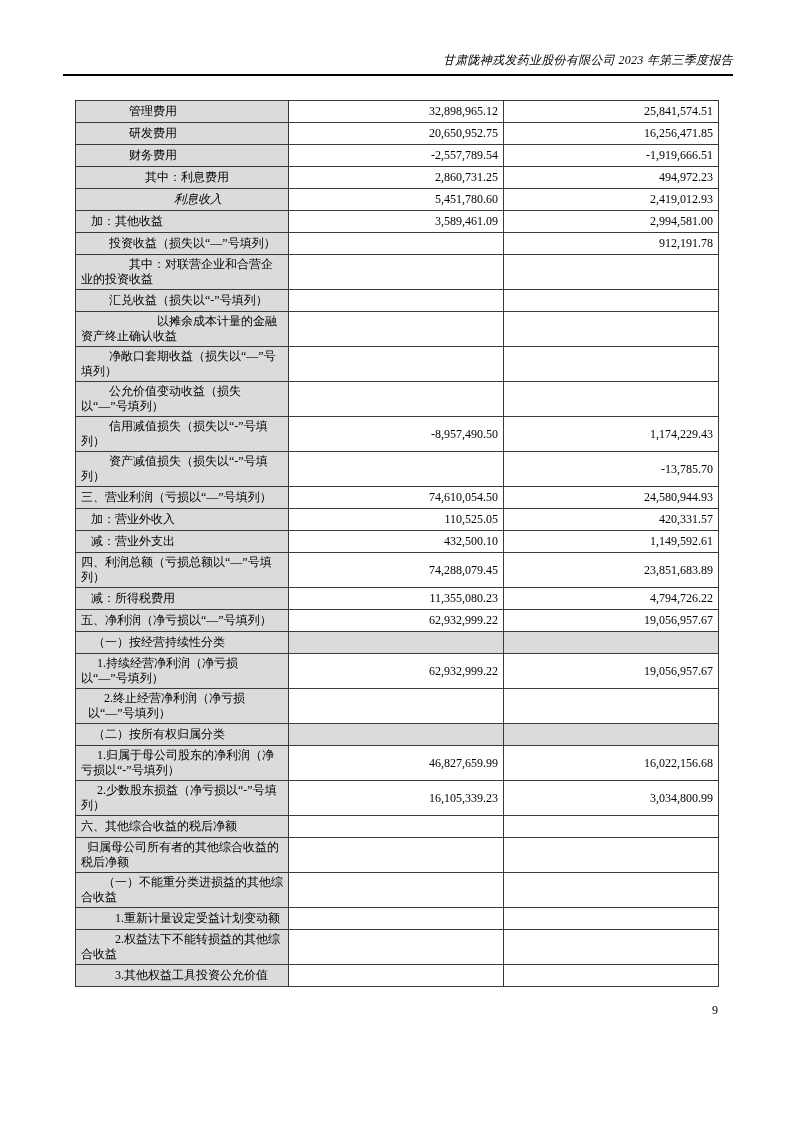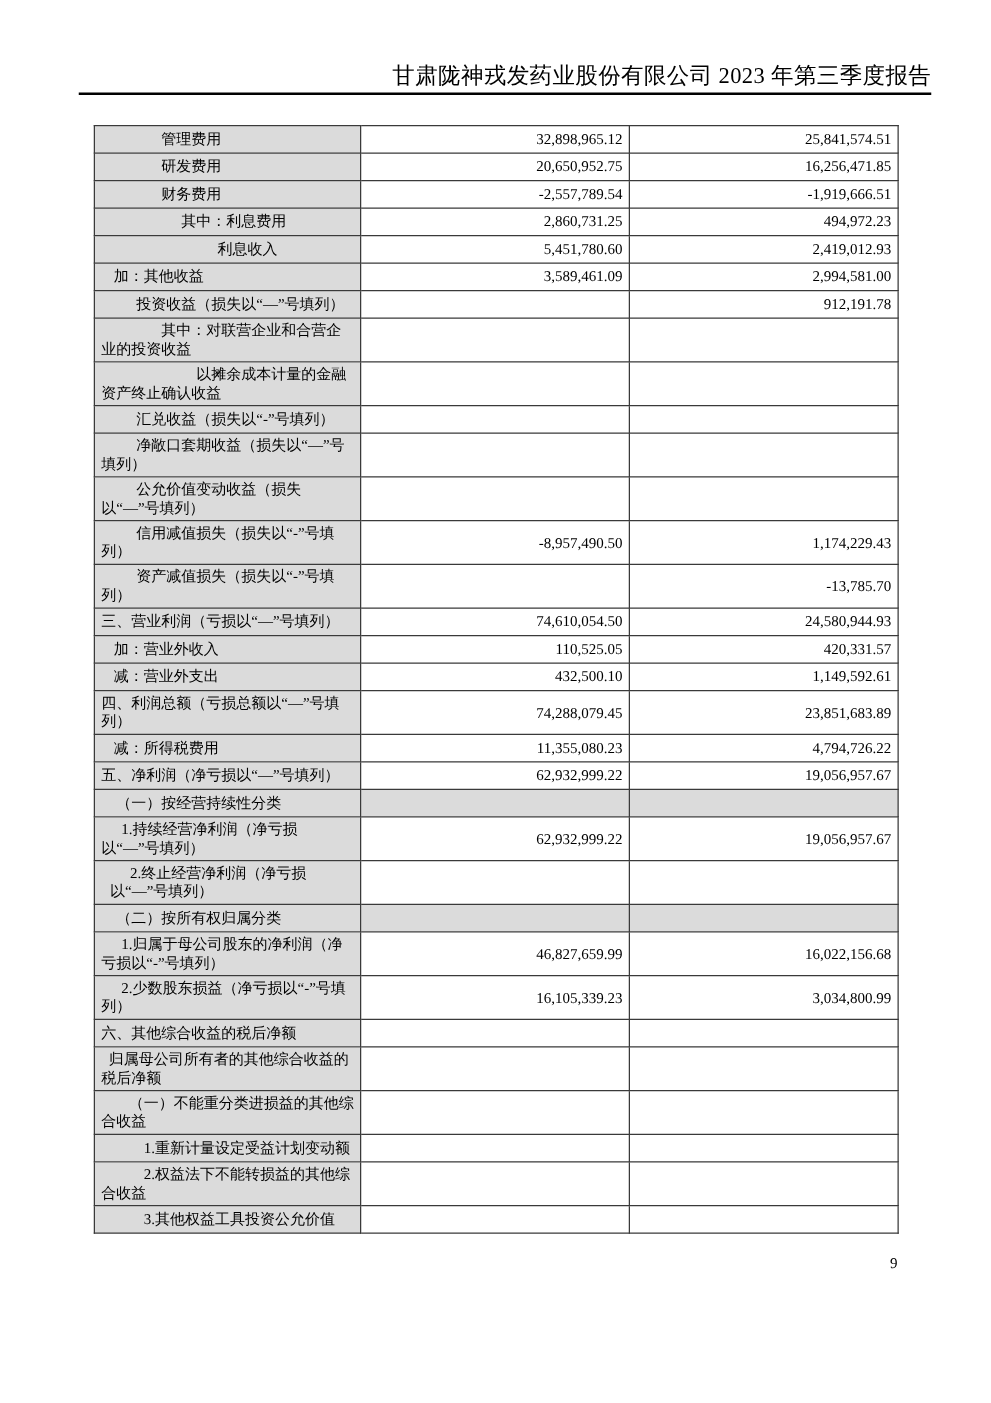--- a/index.html
+++ b/index.html
@@ -12,27 +12,28 @@
   html,body{background:#ffffff;}
   body{
     width:793px;height:1122px;
     background:var(--page-bg);
     font-family:"Liberation Serif","DejaVu Serif",serif;
     color:var(--text-color);
     overflow:hidden;
   }
   .page{position:relative;width:793px;height:1122px;}
   .doc-header{
-    margin:52px 48px 0 63px;
+    margin:52px 60px 0 63px;
     padding-bottom:6px;
     border-bottom:2px solid #000;
     text-align:right;
-    font-size:18px;
+    font-size:12px;
     line-height:16px;
     letter-spacing:0.3px;
+    font-style:italic;
   }
   table.fin-table{
     border-collapse:collapse;
     table-layout:fixed;
     width:643px;
     margin:24px 0 0 75px;
   }
   table.fin-table td{
     border:1px solid var(--border-color);
     font-size:12px;
@@ -91,46 +92,46 @@
     <td class="label-cell" style="text-indent: 48px;">财务费用</td>
     <td class="num-cell">-2,557,789.54</td>
     <td class="num-cell">-1,919,666.51</td>
   </tr>
         <tr>
     <td class="label-cell" style="text-indent: 64px;">其中：利息费用</td>
     <td class="num-cell">2,860,731.25</td>
     <td class="num-cell">494,972.23</td>
   </tr>
         <tr>
-    <td class="label-cell" style="text-indent: 93px;">利息收入</td>
+    <td class="label-cell" style="text-indent: 93px; font-style: italic;">利息收入</td>
     <td class="num-cell">5,451,780.60</td>
     <td class="num-cell">2,419,012.93</td>
   </tr>
         <tr>
     <td class="label-cell" style="text-indent: 10px;">加：其他收益</td>
     <td class="num-cell">3,589,461.09</td>
     <td class="num-cell">2,994,581.00</td>
   </tr>
         <tr>
     <td class="label-cell" style="text-indent: 28px;">投资收益（损失以“—”号填列）</td>
     <td class="num-cell"></td>
     <td class="num-cell">912,191.78</td>
   </tr>
         <tr>
     <td class="label-cell" style="text-indent: 48px;">其中：对联营企业和合营企业的投资收益</td>
     <td class="num-cell"></td>
     <td class="num-cell"></td>
   </tr>
         <tr>
+    <td class="label-cell" style="text-indent: 28px;">汇兑收益（损失以“-”号填列）</td>
+    <td class="num-cell"></td>
+    <td class="num-cell"></td>
+  </tr>
+        <tr>
     <td class="label-cell" style="text-indent: 76px;">以摊余成本计量的金融资产终止确认收益</td>
-    <td class="num-cell"></td>
-    <td class="num-cell"></td>
-  </tr>
-        <tr>
-    <td class="label-cell" style="text-indent: 28px;">汇兑收益（损失以“-”号填列）</td>
     <td class="num-cell"></td>
     <td class="num-cell"></td>
   </tr>
         <tr>
     <td class="label-cell" style="text-indent: 28px;">净敞口套期收益（损失以“—”号填列）</td>
     <td class="num-cell"></td>
     <td class="num-cell"></td>
   </tr>
         <tr>
     <td class="label-cell" style="text-indent: 28px;">公允价值变动收益（损失以“—”号填列）</td>

